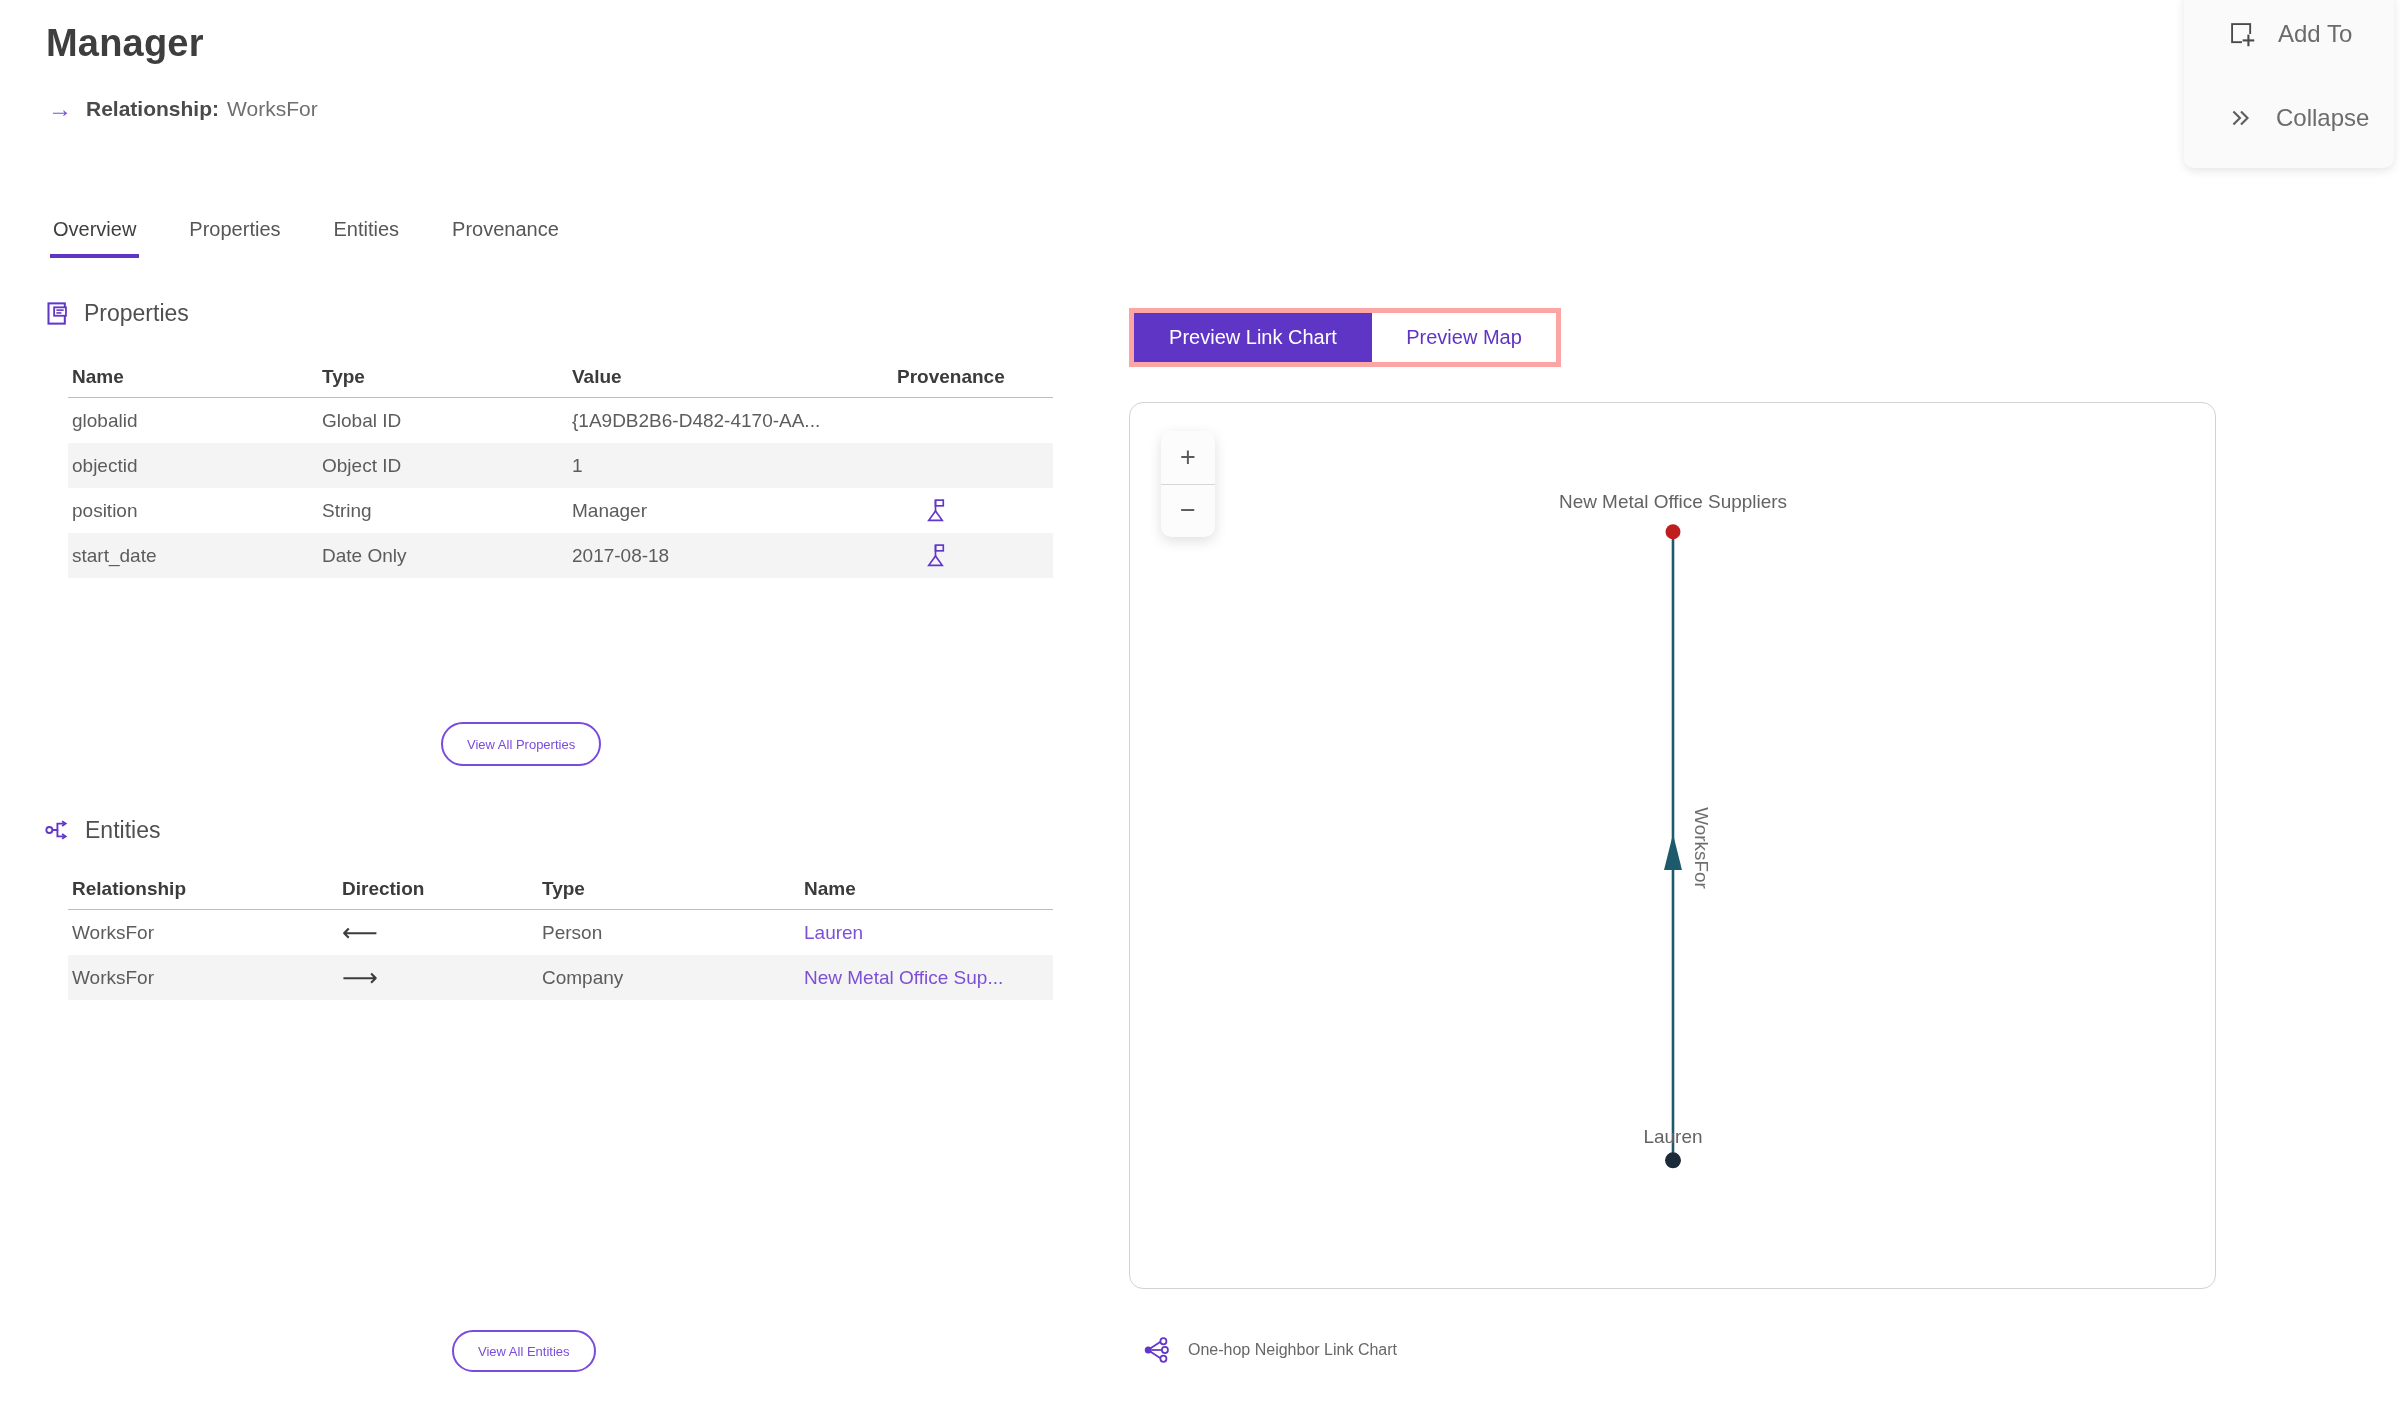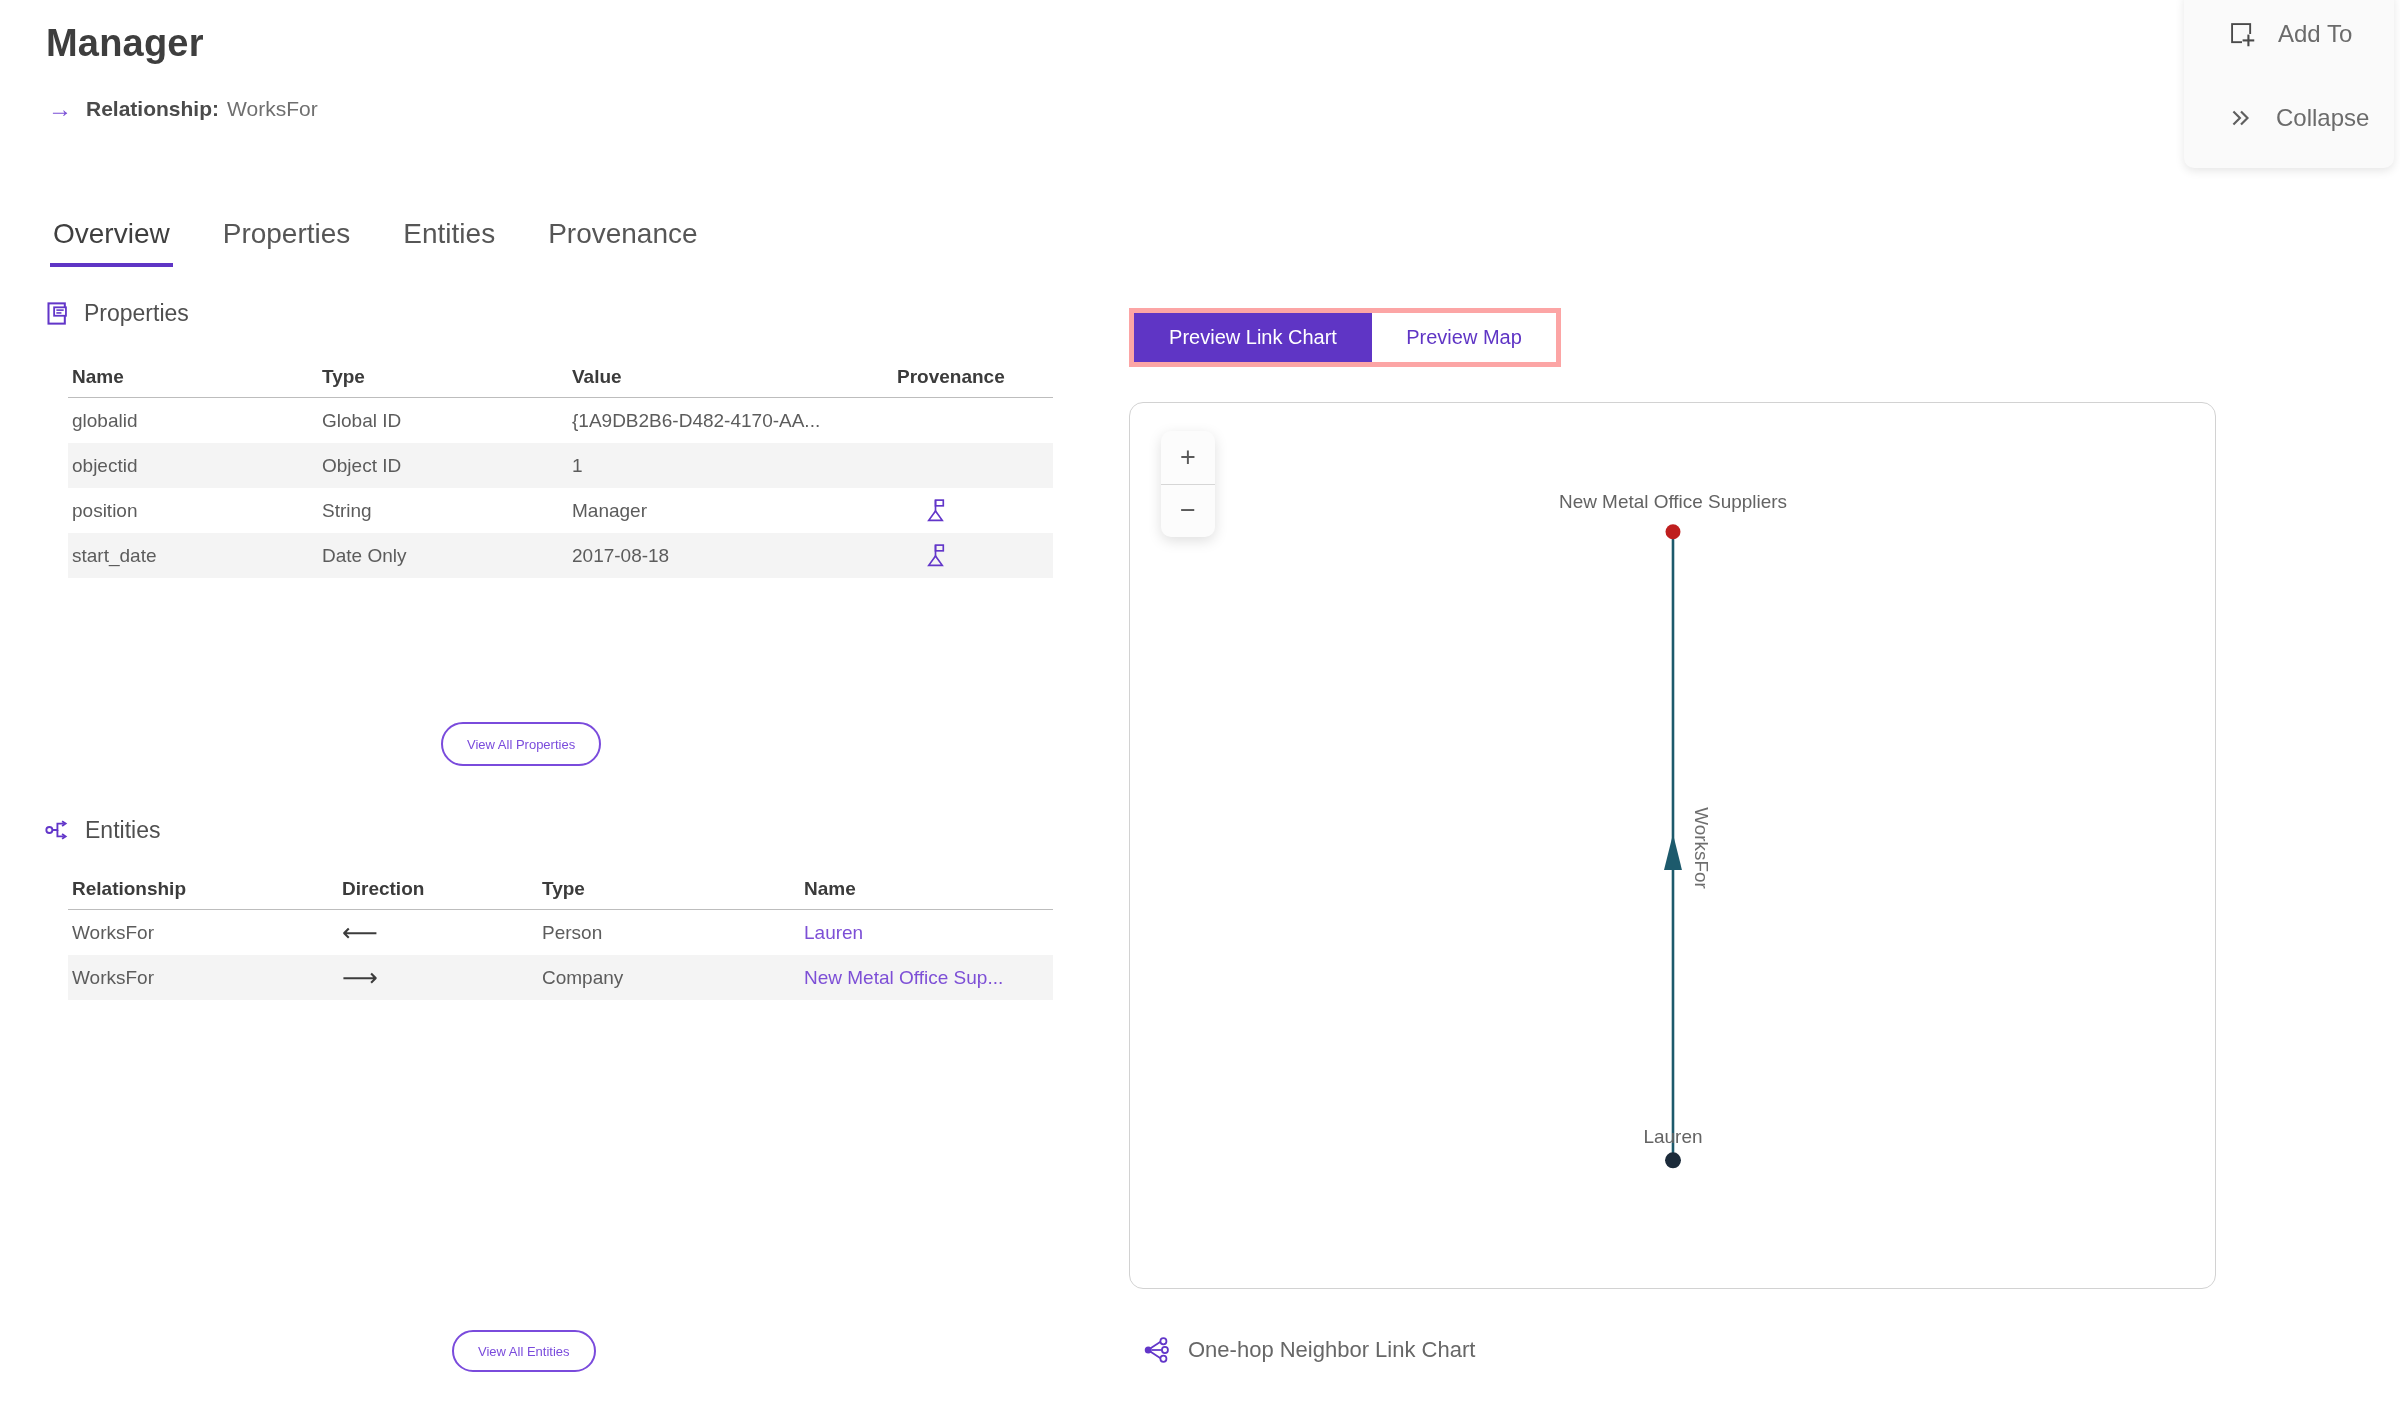--- a/index.html
+++ b/index.html
@@ -17,21 +17,21 @@
   .action-card { position:absolute; left:2184px; top:-10px; width:210px; height:178px;
     background:#fafafa; border-radius:10px; box-shadow:0 3px 10px rgba(0,0,0,.10); }
   .action-item { position:absolute; left:44px; display:flex; align-items:center; gap:22px;
     font-size:24px; color:#6b6b6b; cursor:pointer; }
   .action-item.add-to { top:30px; }
   .action-item.collapse { top:114px; }
   .action-item svg { display:block; }
 
   
   .tabs { position:absolute; left:50px; top:218px; display:flex; gap:47px; }
-  .tab { font-size:28px; color:#565656; padding:0 3px 13px 3px; border-bottom:4px solid transparent; cursor:pointer; }
+  .tab { font-size:20px; color:#565656; padding:0 3px 13px 3px; border-bottom:4px solid transparent; cursor:pointer; }
   .tab.active { color:#3f3f3f; border-bottom-color:#5f35c5; }
 
   
   .section-head { position:absolute; display:flex; align-items:center; gap:13px; }
   .section-head .sec-title { font-size:23px; color:#4f4f4f; }
   .sec-props { left:44px; top:300px; }
   .sec-ents  { left:44px; top:816px; }
 
   
   .tbl { position:absolute; left:68px; width:985px; font-size:19px; }
@@ -69,21 +69,21 @@
   .zoom-ctrl { position:absolute; left:31px; top:28px; width:54px; height:106px; background:#fcfcfc;
     border-radius:10px; box-shadow:0 4px 14px rgba(0,0,0,.13); display:flex; flex-direction:column; overflow:hidden; }
   .zoom-btn { flex:1; display:flex; align-items:center; justify-content:center; font-size:27px; color:#5a5a5a; cursor:pointer; background:transparent; border:none; }
   .zoom-btn.zin { border-bottom:1px solid #d6d6d6; }
   .graph-svg { position:absolute; left:0; top:0; width:100%; height:100%; }
   .node-label { font-size:19px; fill:#636363; }
   .edge-label { font-size:19px; fill:#6e6e6e; }
 
   
   .chart-caption { position:absolute; left:1142px; top:1336px; display:flex; align-items:center; gap:16px;
-    font-size:22px; color:#676767; }
+    font-size:16px; color:#676767; }
 </style>
 </head>
 <body>
 
 <div class="page">
 
   <div class="title">Manager</div>
   <div class="subtitle">
     <span class="rel-arrow">→</span>
     <span class="rel-label">Relationship:</span>

